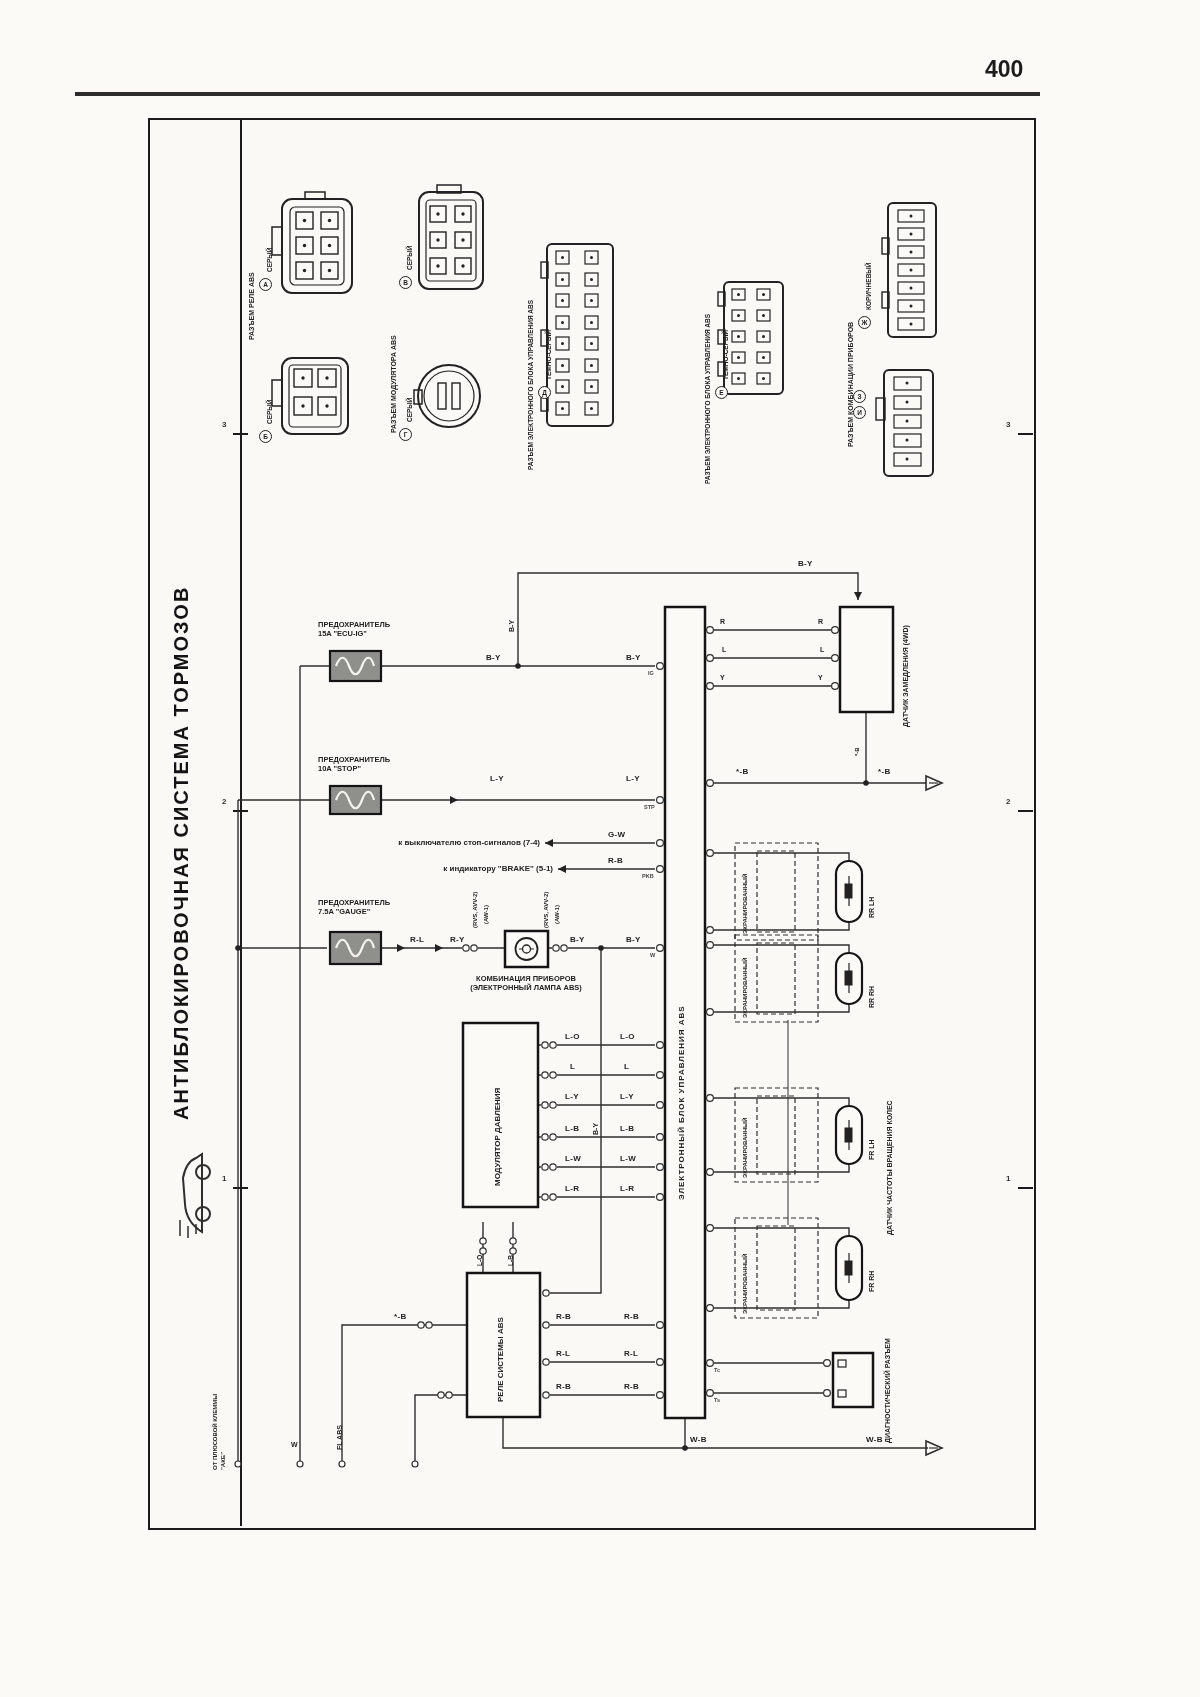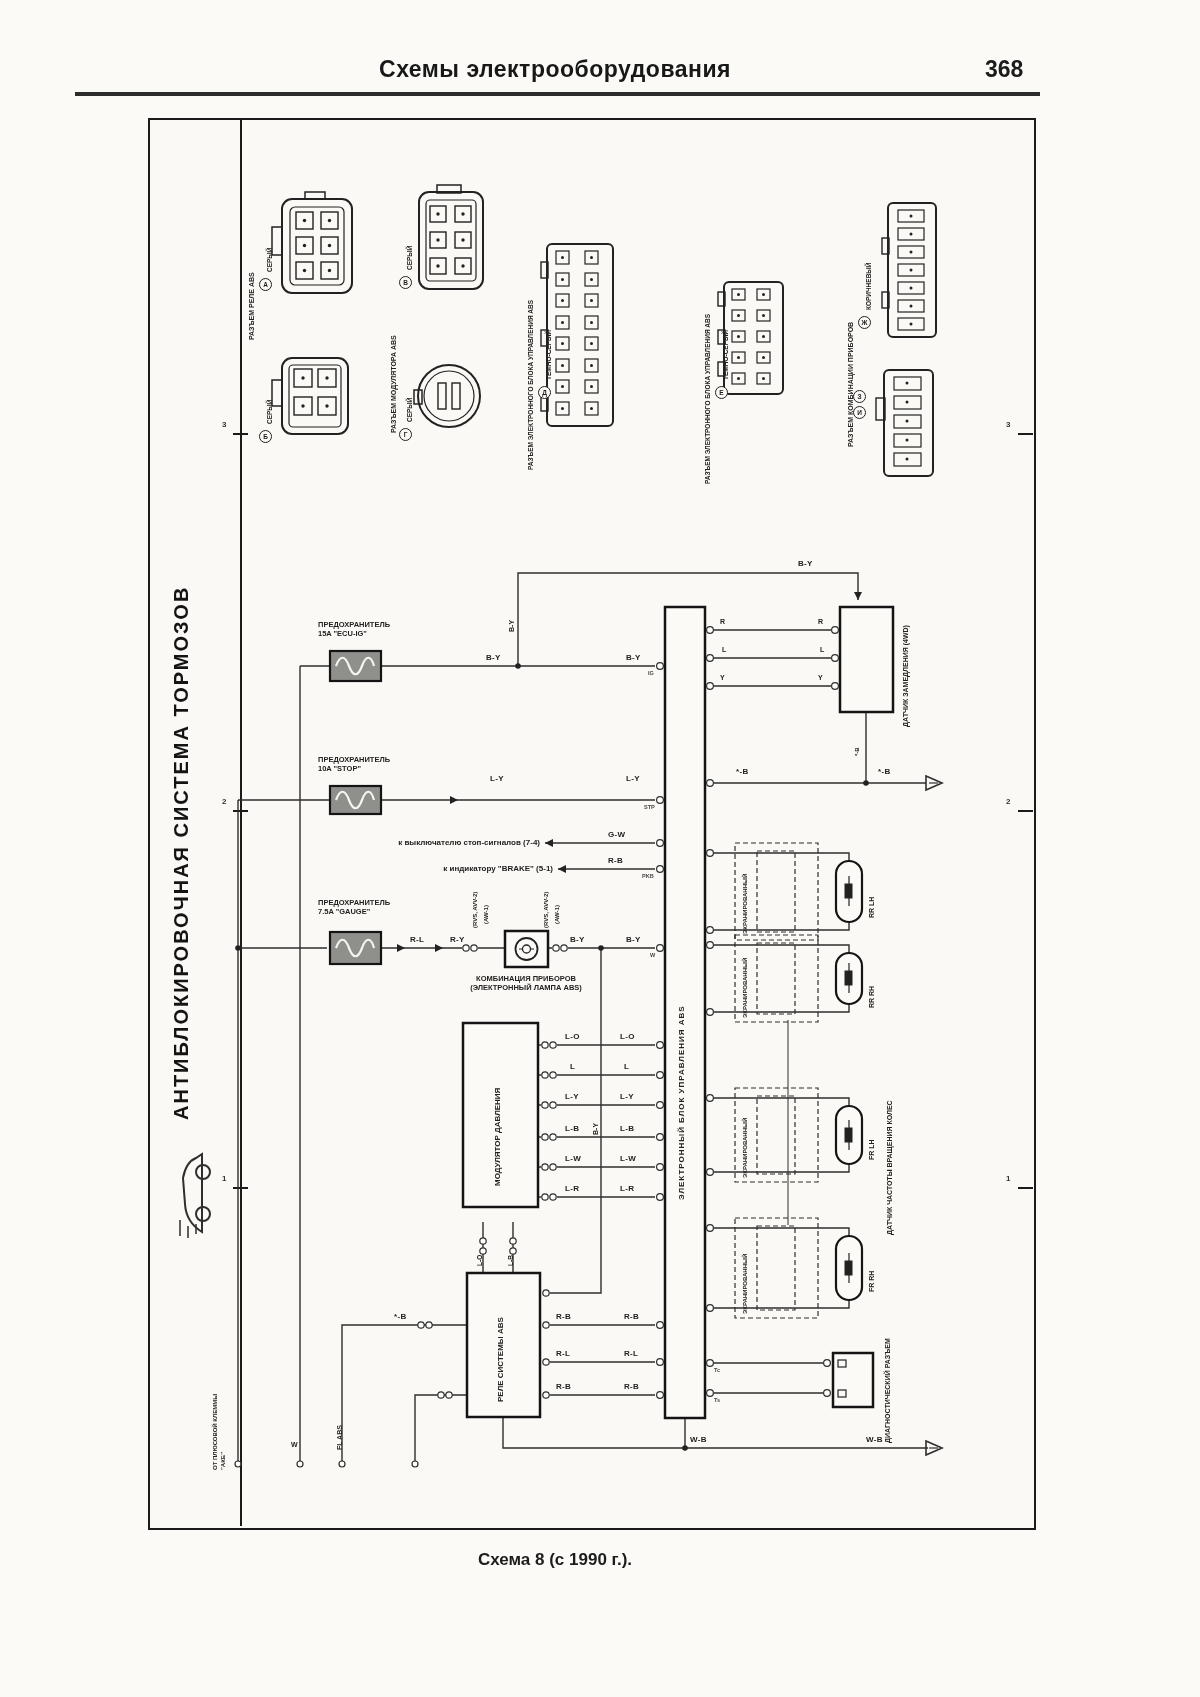--- a/index.html
+++ b/index.html
@@ -28,22 +28,21 @@
   .vl.wrap{white-space:normal;}
   .circ{position:absolute;width:11px;height:11px;border:1.2px solid #222;border-radius:50%;
       font-size:6.5px;font-weight:bold;display:flex;align-items:center;justify-content:center;background:#faf9f5;}
   svg.wiring{position:absolute;left:0;top:0;}
 </style>
 </head>
 <body>
 
 <div class="page">
 
-  <div class="header-title">Схемы электрооборудования</div>
-  <div class="page-num">368</div>
+  <div class="page-num">400</div>
   <div class="rule"></div>
   <div class="speck" style="left:563px;top:223px;"></div>
   <div class="speck" style="left:998px;top:228px;"></div>
 
   <div class="sheet"></div>
   <div class="divider"></div>
 
   <div class="tick" style="left:233px;top:433px;"></div>
   <div class="tick" style="left:233px;top:810px;"></div>
   <div class="tick" style="left:233px;top:1187px;"></div>
@@ -541,14 +540,13 @@
   <div class="wl" style="left:720px;top:674px;font-size:7px;">Y</div>
   <div class="wl" style="left:818px;top:674px;font-size:7px;">Y</div>
 
   <div class="pin" style="left:648px;top:670px;">IG</div>
   <div class="pin" style="left:644px;top:804px;">STP</div>
   <div class="pin" style="left:642px;top:873px;">PKB</div>
   <div class="pin" style="left:650px;top:952px;">W</div>
   <div class="pin" style="left:714px;top:1367px;">Tc</div>
   <div class="pin" style="left:714px;top:1397px;">Ts</div>
 
-  <div class="caption">Схема 8 (с 1990 г.).</div>
 </div>
 
 </body></html>

